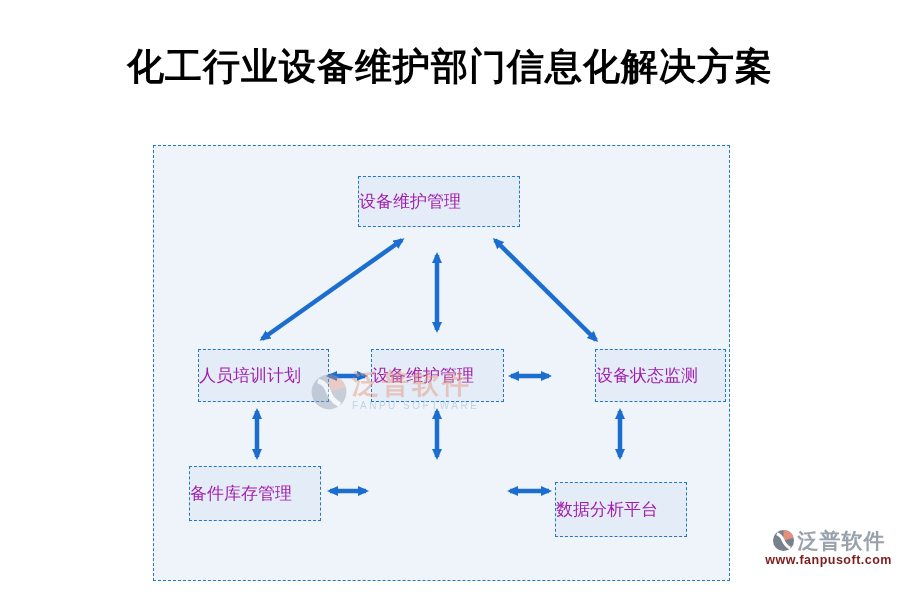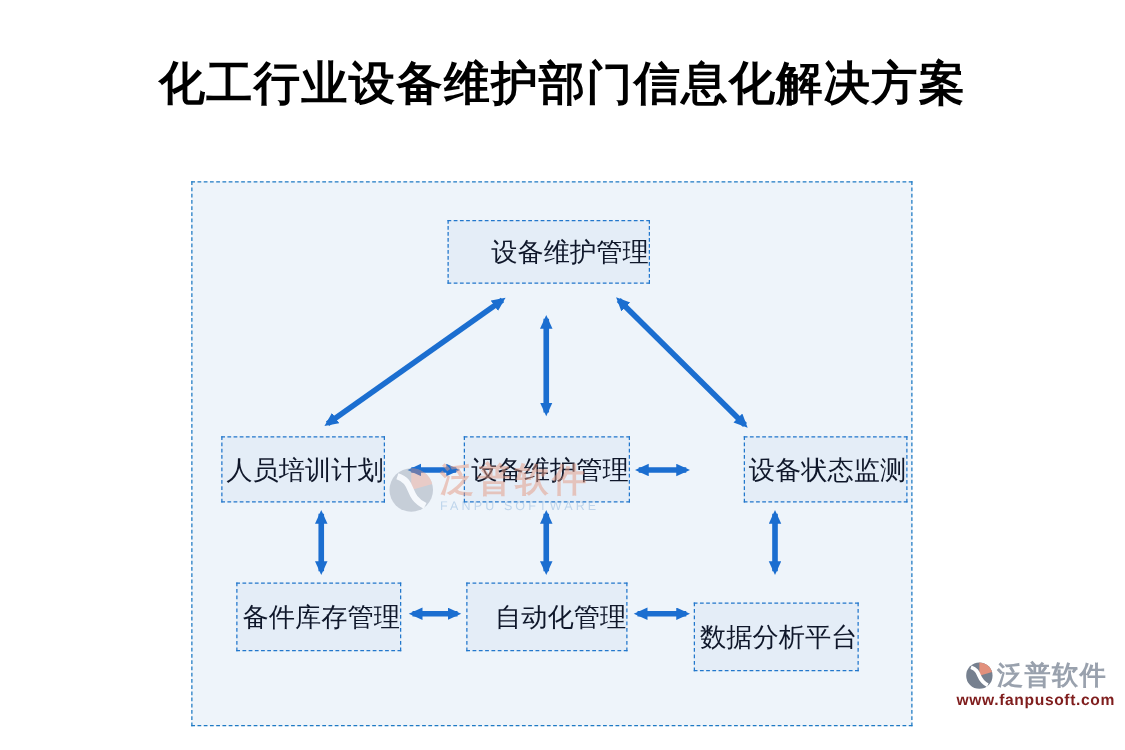--- a/index.html
+++ b/index.html
@@ -36,30 +36,30 @@
     height: 436px;
     background: #eef4fa;
     border: 1px dashed #1e7ac4;
     box-sizing: border-box;
   }
   .node {
     position: absolute;
     box-sizing: border-box;
     background: #e4edf7;
     border: 1px dashed #2277cc;
-    color: #0f172a;
-    font-size: 21px;
+    color: #a21caf;
+    font-size: 17px;
     display: flex;
     align-items: center;
-    justify-content: flex-end;
+    justify-content: flex-start;
     white-space: nowrap;
     z-index: 2;
   }
   .node-top        { left: 358px; top: 176px; width: 162px; height: 51px; }
-  .node-mid-left   { left: 177px; top: 349px; width: 131px; height: 53px; }
+  .node-mid-left   { left: 198px; top: 349px; width: 131px; height: 53px; }
   .node-mid-center { left: 371px; top: 349px; width: 133px; height: 53px; }
   .node-mid-right  { left: 555px; top: 349px; width: 131px; height: 53px; margin-left: 40px; }
   .node-bot-left   { left: 189px; top: 466px; width: 132px; height: 55px; }
   .node-bot-center { left: 373px; top: 466px; width: 129px; height: 55px; }
   .node-bot-right  { left: 555px; top: 482px; width: 132px; height: 55px; }
   .edges-svg {
     position: absolute;
     left: 0;
     top: 0;
     width: 900px;
@@ -139,23 +139,20 @@
   </div>
   <div class="node node-mid-center">
     <span>设备维护管理</span>
   </div>
   <div class="node node-mid-right">
     <span>设备状态监测</span>
   </div>
   <div class="node node-bot-left">
     <span>备件库存管理</span>
   </div>
-  <div class="node node-bot-center">
-    <span>自动化管理</span>
-  </div>
   <div class="node node-bot-right">
     <span>数据分析平台</span>
   </div>
 
   <svg class="edges-svg" viewBox="0 0 900 600" xmlns="http://www.w3.org/2000/svg">
     <defs>
       <marker id="ah" markerUnits="userSpaceOnUse" markerWidth="13" markerHeight="12" refX="8" refY="5" orient="auto-start-reverse">
         <path d="M0,0 L11,5 L0,10 Z" fill="#1b6ed0"></path>
       </marker>
     </defs>

